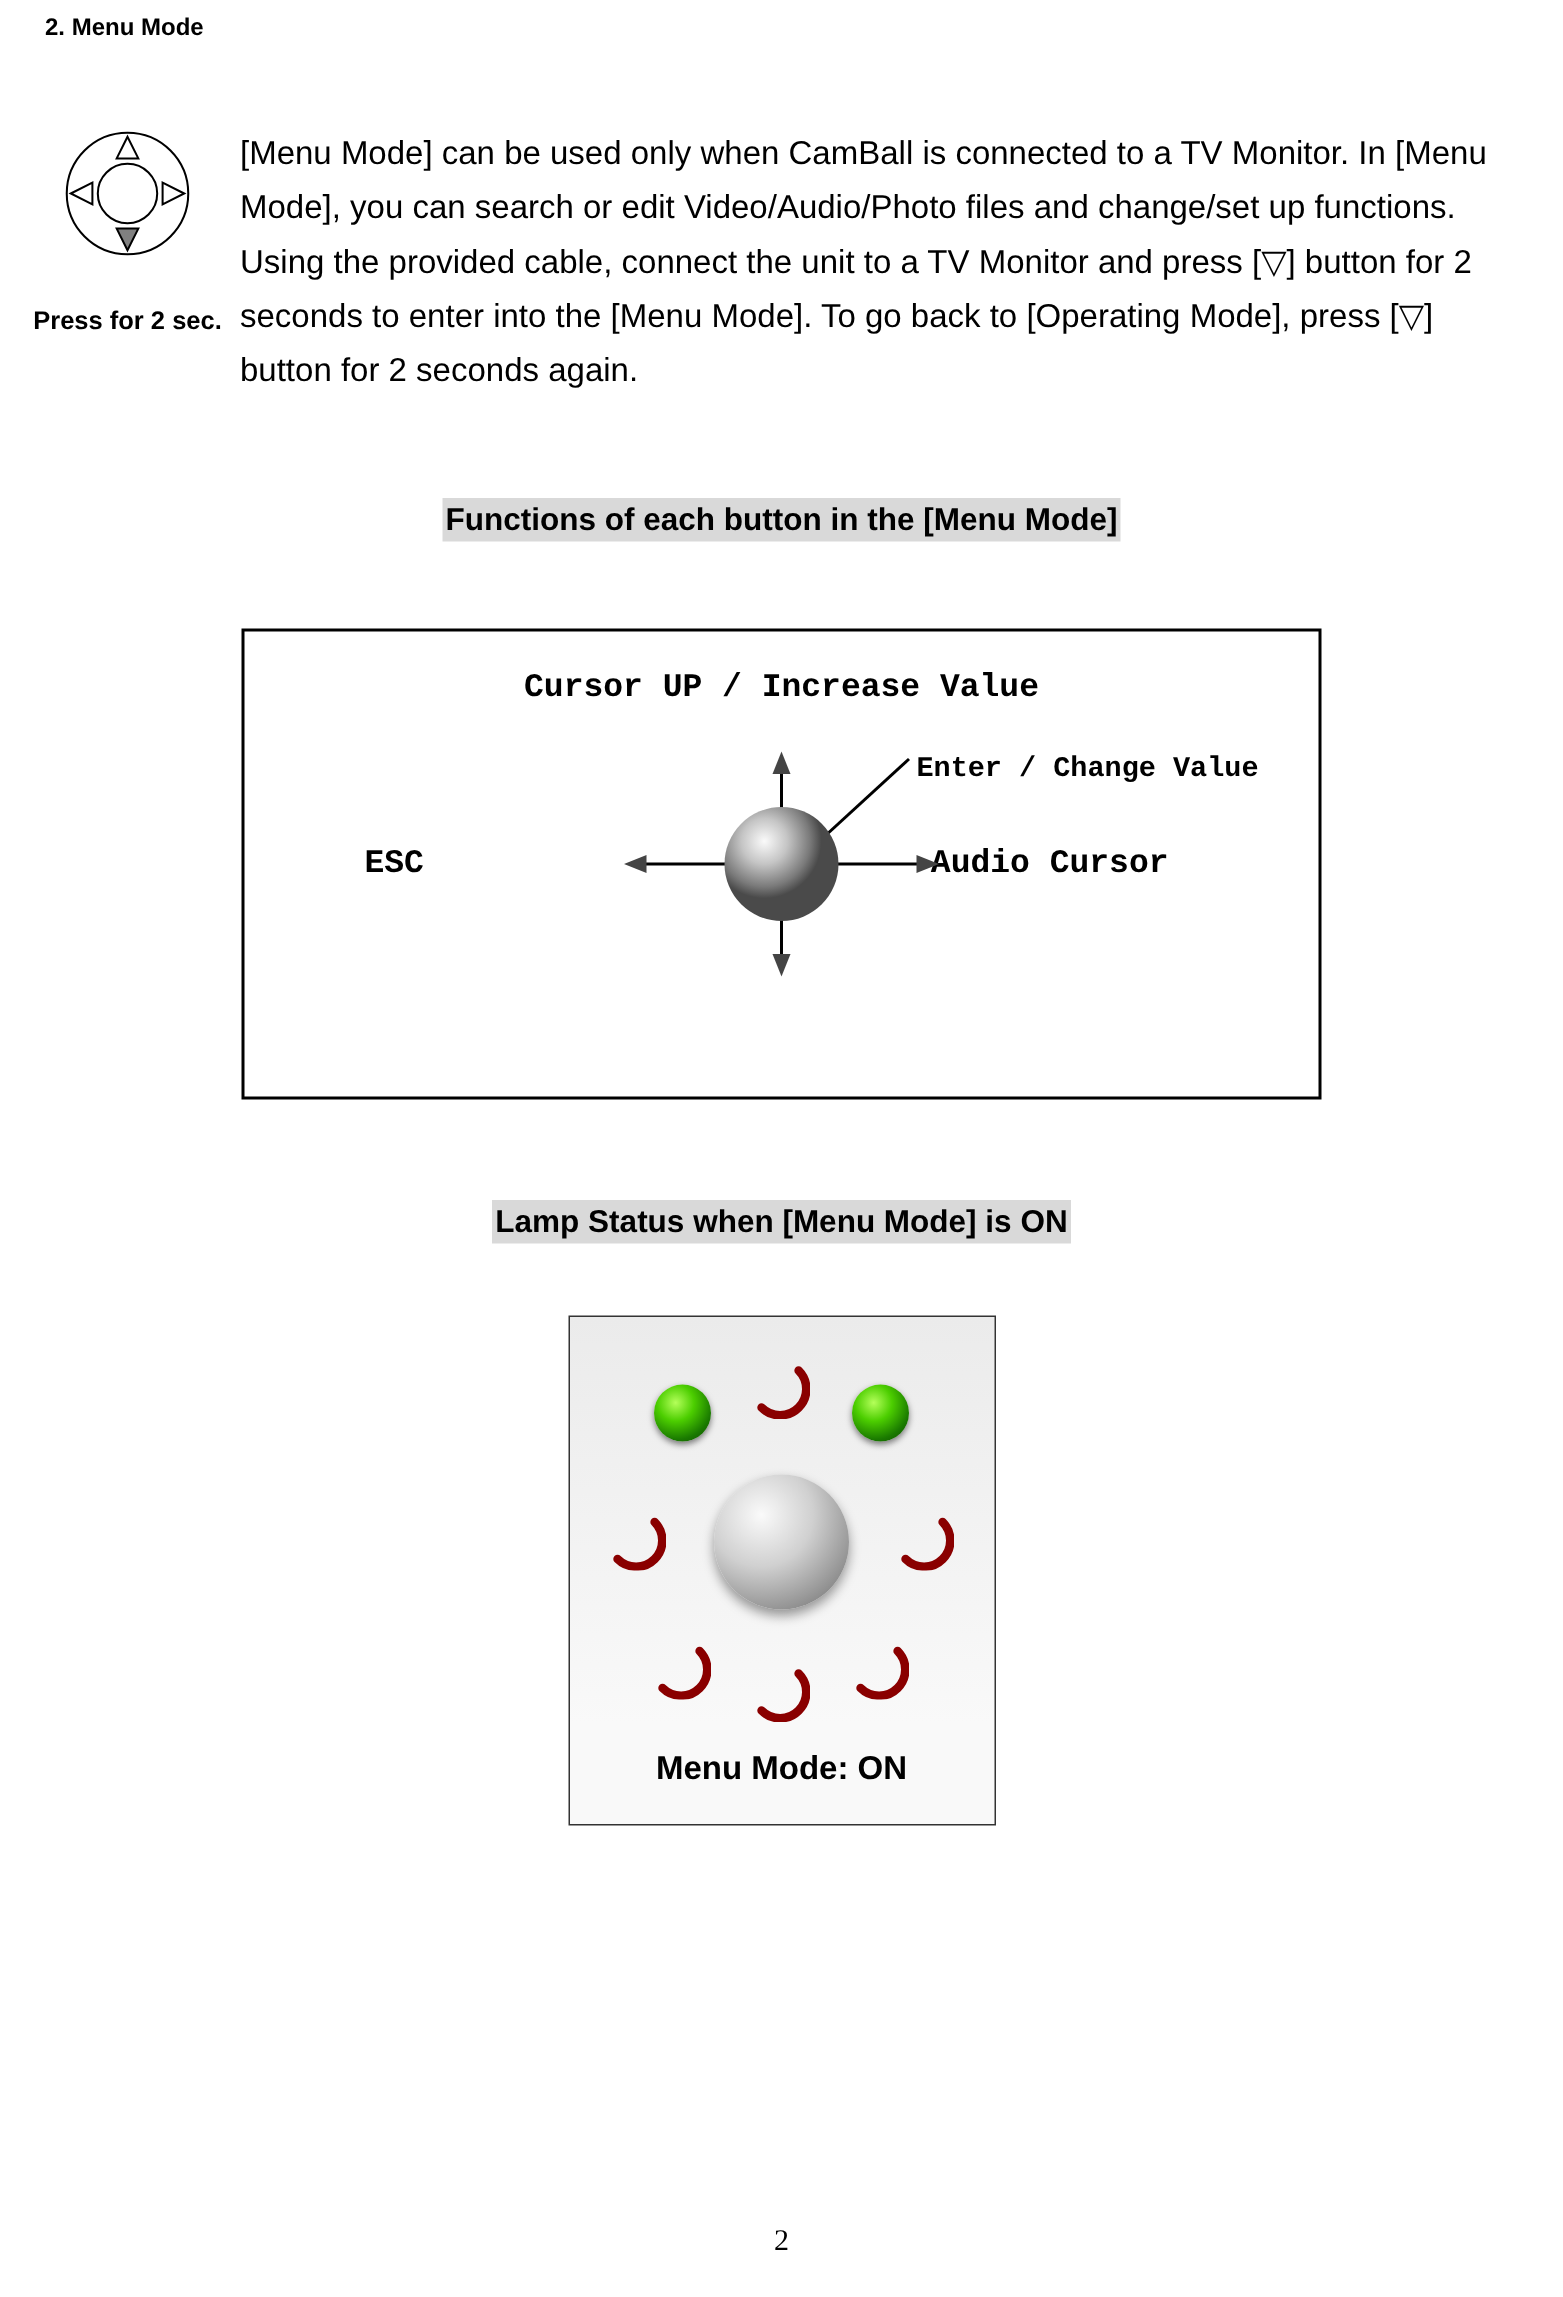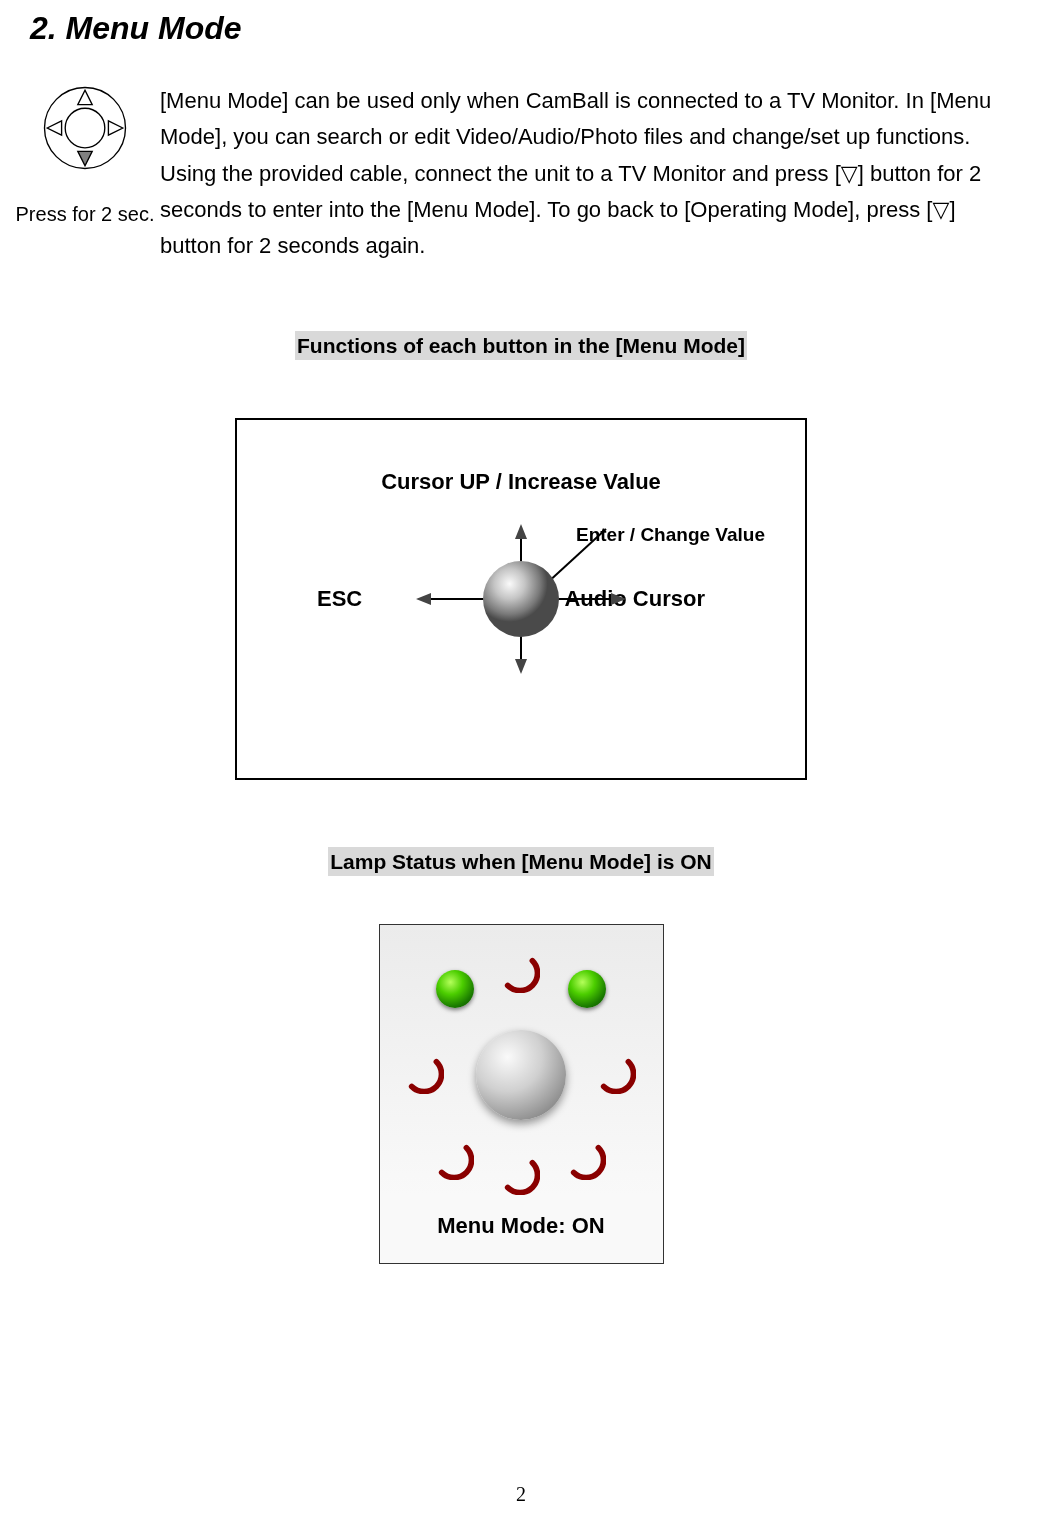--- a/index.html
+++ b/index.html
@@ -9,24 +9,23 @@
     }
     body {
       font-family: Arial, Helvetica, sans-serif;
       width: 1042px;
       height: 1531px;
       background: white;
       position: relative;
       padding: 10px 30px;
     }
     .heading {
-      font-size: 32px;
-      font-weight: bold;
-      margin-bottom: 36px;
-      font-style: italic;
+      font-size: 16px;
+      font-weight: bold;
+      margin-bottom: 56px;
     }
     .top-section {
       display: flex;
       gap: 20px;
     }
     .icon-column {
       display: flex;
       flex-direction: column;
       align-items: center;
       width: 110px;
@@ -34,47 +33,48 @@
     .dpad-icon {
       width: 90px;
       height: 90px;
       position: relative;
     }
     .dpad-icon svg {
       width: 100%;
       height: 100%;
     }
     .icon-caption {
-      font-size: 20px;
-      font-weight: normal;
+      font-size: 17px;
+      font-weight: bold;
       margin-top: 30px;
       white-space: nowrap;
     }
     .description {
       font-size: 22px;
       line-height: 1.65;
       flex: 1;
     }
     .section-title {
       text-align: center;
       margin-top: 70px;
       margin-bottom: 60px;
     }
     .section-title span {
       font-size: 21px;
       font-weight: bold;
       background-color: #d9d9d9;
       padding: 3px 2px;
     }
     .diagram-box {
-      width: 572px;
+      width: 720px;
       border: 2px solid #000;
       margin: 0 auto;
-      padding: 49px 20px;
-      position: relative;
+      padding: 25px 20px;
+      position: relative;
+      font-family: Liberation Mono, monospace;
     }
     .diagram-content {
       position: relative;
       height: 260px;
     }
     .diagram-label {
       font-size: 22px;
       font-weight: bold;
       position: absolute;
     }

